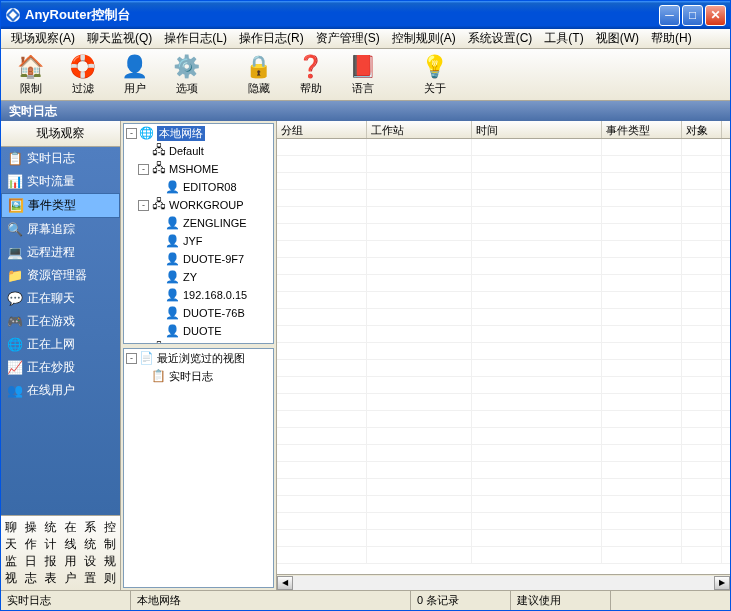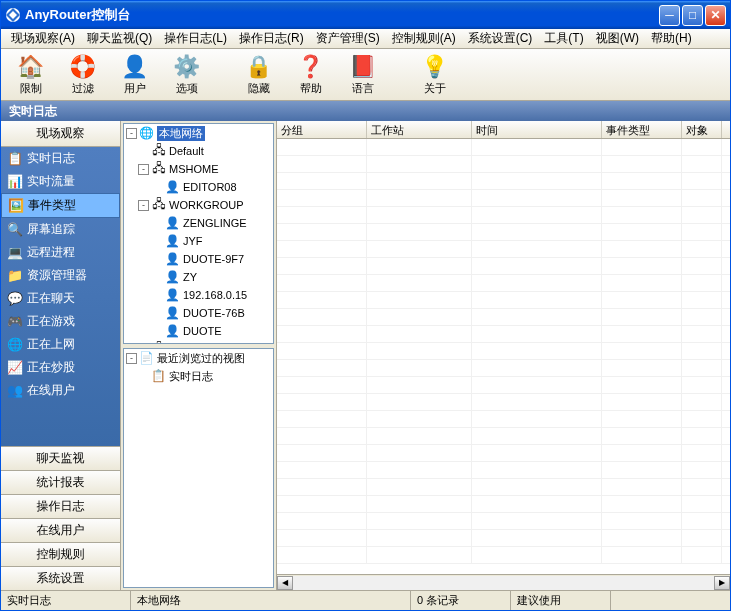--- a/index.html
+++ b/index.html
@@ -19,21 +19,21 @@
 .toolbtn .ticon { width: 28px; height: 28px; display: flex; align-items: center; justify-content: center; font-size: 22px; }
 .tool-sep { width: 16px; }
 .banner { height: 20px; background: linear-gradient(to bottom, #7a98c7, #4a6fa8); color: #fff; padding: 2px 8px; font-weight: bold; font-size: 12px; display: flex; align-items: center; }
 .main { flex: 1; display: flex; min-height: 0; }
 .sidebar { width: 120px; background: #ece9d8; border-right: 1px solid #aca899; display: flex; flex-direction: column; }
 .side-top { background: linear-gradient(to bottom, #fdfdfd, #ece8d8); border-bottom: 1px solid #aca899; padding: 4px; text-align: center; font-size: 12px; cursor: pointer; }
 .side-list { flex: 1; background: linear-gradient(to bottom, #507ec0 0%, #3a6aa8 100%); overflow-y: auto; }
 .side-item { display: flex; align-items: center; padding: 3px 6px; color: #fff; font-size: 12px; cursor: pointer; gap: 4px; }
 .side-item.selected { background: #7abaff; color: #000; border: 1px solid #3a6aa8; }
 .side-item .sicon { width: 16px; height: 16px; display: inline-flex; align-items: center; justify-content: center; font-size: 13px; }
-.side-bottom { display: flex; flex-direction: column; }
+.side-bottom { display: flex; flex-direction: row; align-items: flex-end; }
 .side-btn { background: linear-gradient(to bottom, #fdfdfd, #ece8d8); border-top: 1px solid #aca899; padding: 3px; text-align: center; font-size: 12px; cursor: pointer; }
 .middle { width: 156px; display: flex; flex-direction: column; border-right: 1px solid #aca899; }
 .tree-panel { flex: 1; background: #fff; border: 1px solid #7f9db9; margin: 2px; overflow: auto; font-size: 11px; }
 .tree-panel.second { flex: 0 0 auto; height: 240px; }
 .tree-node { white-space: nowrap; padding: 1px 2px; display: flex; align-items: center; cursor: pointer; }
 .tree-node .tw { width: 11px; height: 11px; border: 1px solid #888; display: inline-flex; align-items: center; justify-content: center; font-size: 9px; margin-right: 2px; color: #444; line-height: 1; }
 .tree-node .tspace { width: 13px; display: inline-block; }
 .tree-node .ticon2 { width: 16px; height: 16px; display: inline-flex; align-items: center; justify-content: center; font-size: 12px; margin-right: 2px; }
 .tree-node .tlabel.selected { background: #316ac5; color: #fff; padding: 0 2px; }
 .indent1 { padding-left: 14px; }
@@ -171,25 +171,25 @@
             <span class="sicon" style="color: rgb(232, 194, 58);">📈</span>
             <span>正在炒股</span>
           </div>
           <div class="side-item">
             <span class="sicon" style="color: rgb(58, 138, 58);">👥</span>
             <span>在线用户</span>
           </div>
         </div>
       <div class="side-bottom" id="sidebottom">
           <div class="side-btn">聊天监视</div>
+          <div class="side-btn">操作日志</div>
           <div class="side-btn">统计报表</div>
-          <div class="side-btn">操作日志</div>
           <div class="side-btn">在线用户</div>
+          <div class="side-btn">系统设置</div>
           <div class="side-btn">控制规则</div>
-          <div class="side-btn">系统设置</div>
         </div>
     </div>
 
     <div class="middle">
       <div class="tree-panel" id="tree1">
           <div class="tree-node ">
             <span class="tw">-</span>
             <span class="ticon2">🌐</span>
             <span class="tlabel selected">本地网络</span>
           </div>

